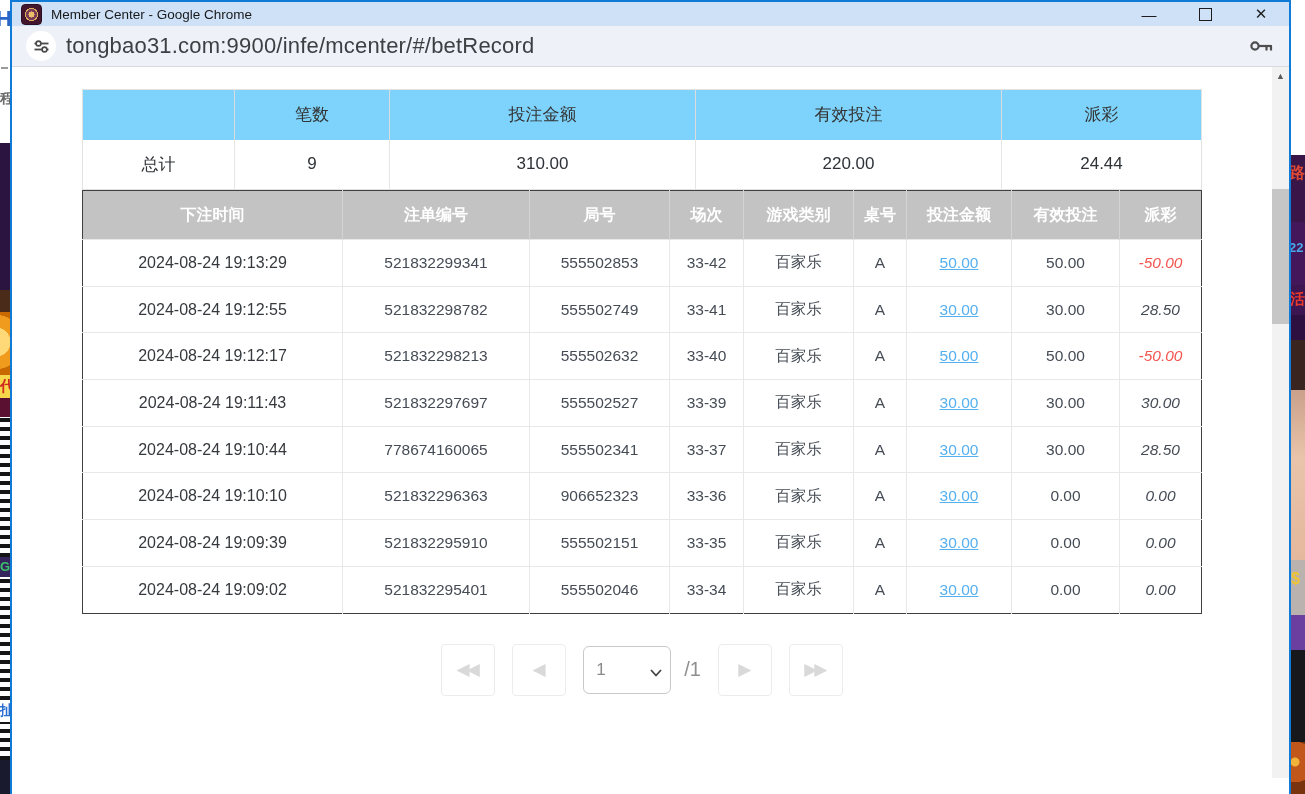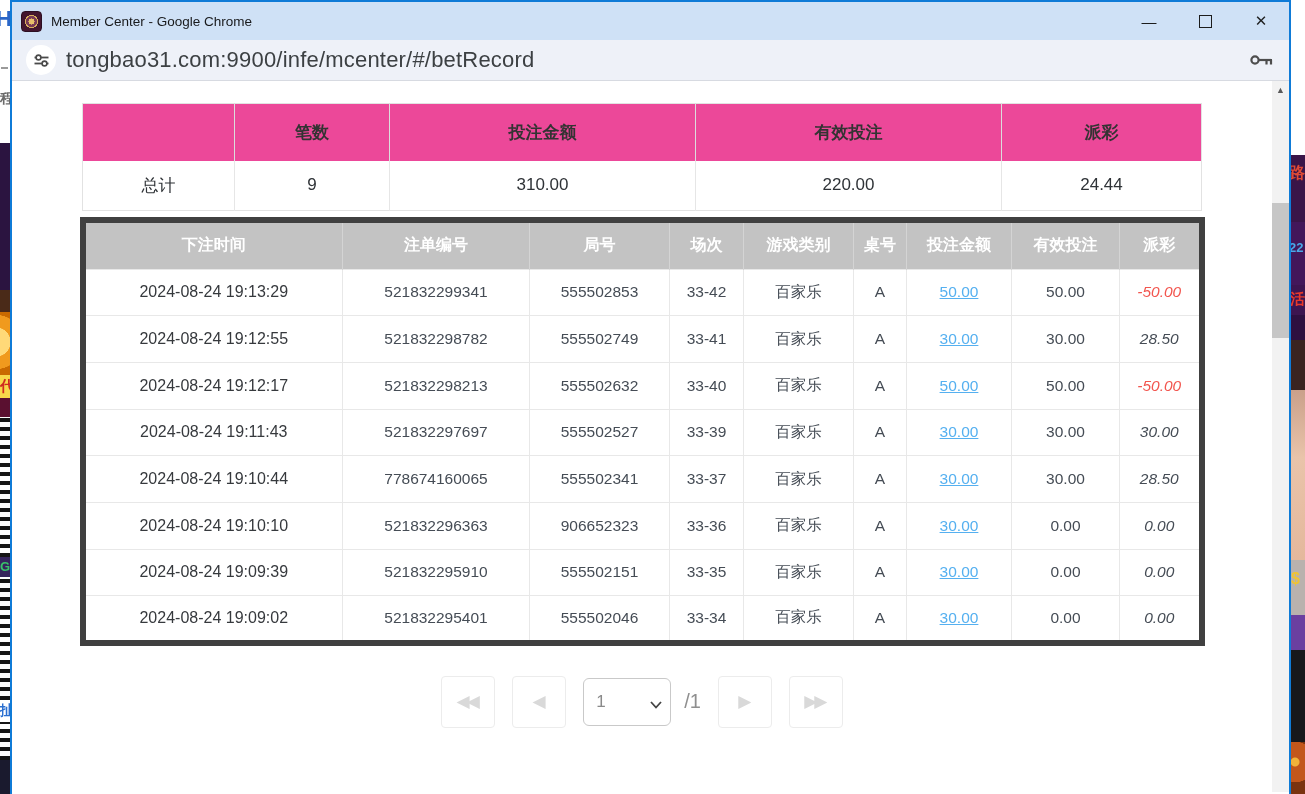--- a/index.html
+++ b/index.html
@@ -14,21 +14,21 @@
   .bg-block { position:absolute; left:0; width:100%; }
   .qr { background:
         repeating-linear-gradient(0deg,#141414 0 4px,#fdfdfd 4px 9px),
         repeating-linear-gradient(90deg,#141414 0 3px,transparent 3px 7px);
         background-blend-mode:lighten; }
   .bg-char { position:absolute; font-weight:bold; white-space:nowrap; }
 
   
   .window { position:absolute; left:10px; top:0; width:1281px; height:794px;
     border:2px solid #0f7bd7; border-bottom:none; background:#fff; }
-  .titlebar { height:38px; background:#cfe1f6; display:flex; align-items:center; padding-left:9px;justify-content:flex-end; }
+  .titlebar { height:24px; background:#cfe1f6; display:flex; align-items:center; padding-left:9px;justify-content:flex-end; }
   .favicon { width:21px; height:21px; border-radius:4px; margin-right:9px;
     background:radial-gradient(circle at 50% 50%, #e8c06a 0 22%, #7a3a55 23% 40%, #d9b05c 41% 48%, #44162e 49%);
     border:1px solid #2c0f22; }
   .win-title { font-size:13.5px; color:#18191b; flex:1; }
   .win-controls { display:flex; align-items:center; height:100%; }
   .win-btn { width:56px; height:100%; display:flex; align-items:center; justify-content:center;
     font-size:15px; color:#1c1c1c; cursor:default; }
   .win-btn.max span { display:block; width:13px; height:13px; border:1.4px solid #1c1c1c; }
 
   .urlbar { height:41px; background:#eef1f8; border-bottom:1px solid #d7dae1;
@@ -41,28 +41,28 @@
   .content { position:relative; height:711px; background:#fff; padding-right:17px; overflow:hidden; }
 
   
   .scrollbar { position:absolute; right:0; top:0; width:17px; height:711px; background:#f2f2f2; }
   .scroll-arrow { display:block; text-align:center; font-size:9px; color:#5a5a5a; padding-top:4px; }
   .scroll-thumb { position:absolute; left:0; top:122px; width:17px; height:135px; background:#c6c6c6; }
 
   
   table { border-collapse:collapse; table-layout:fixed; margin:0 auto; }
   .summary-table { width:1119px; margin-top:22px; border:1px solid #e2e2e2; }
-  .summary-table th { height:57px; background:#ec4899; font-size:17px; font-weight:bold;
+  .summary-table th { height:50px; background:#7dd3fc; font-size:17px; font-weight:normal;
     color:#333; border-right:1px solid #dcdcdc; }
   .summary-table th:last-child { border-right:none; }
   .summary-table td { height:50px; font-size:17px; color:#2f3337; text-align:center;
     border-right:1px solid #e6e6e6; background:#fff; }
   .summary-table td:last-child { border-right:none; }
 
-  .bet-table { width:1119px; margin-top:6px; border:6px solid #404040; }
+  .bet-table { width:1119px; margin-top:0; border:1px solid #404040; }
   .bet-table th { height:49px; background:#c3c3c3; color:#fff; font-size:16px; font-weight:bold;
     border-right:1px solid #d4d4d4; }
   .bet-table th:last-child { border-right:none; }
   .bet-table td { height:46.7px; font-size:15.5px; color:#454c55; text-align:center;
     border-right:1px solid #e8e8e8; border-top:1px solid #e8e8e8; background:#fff; }
   .bet-table td:last-child { border-right:none;font-style:italic; }
   .bet-table td.c-time { font-size:16px; color:#36393d; }
   .amt-link { color:#55b0f0; text-decoration:underline; cursor:pointer; }
   td.neg { color:#f2564f; }
 

